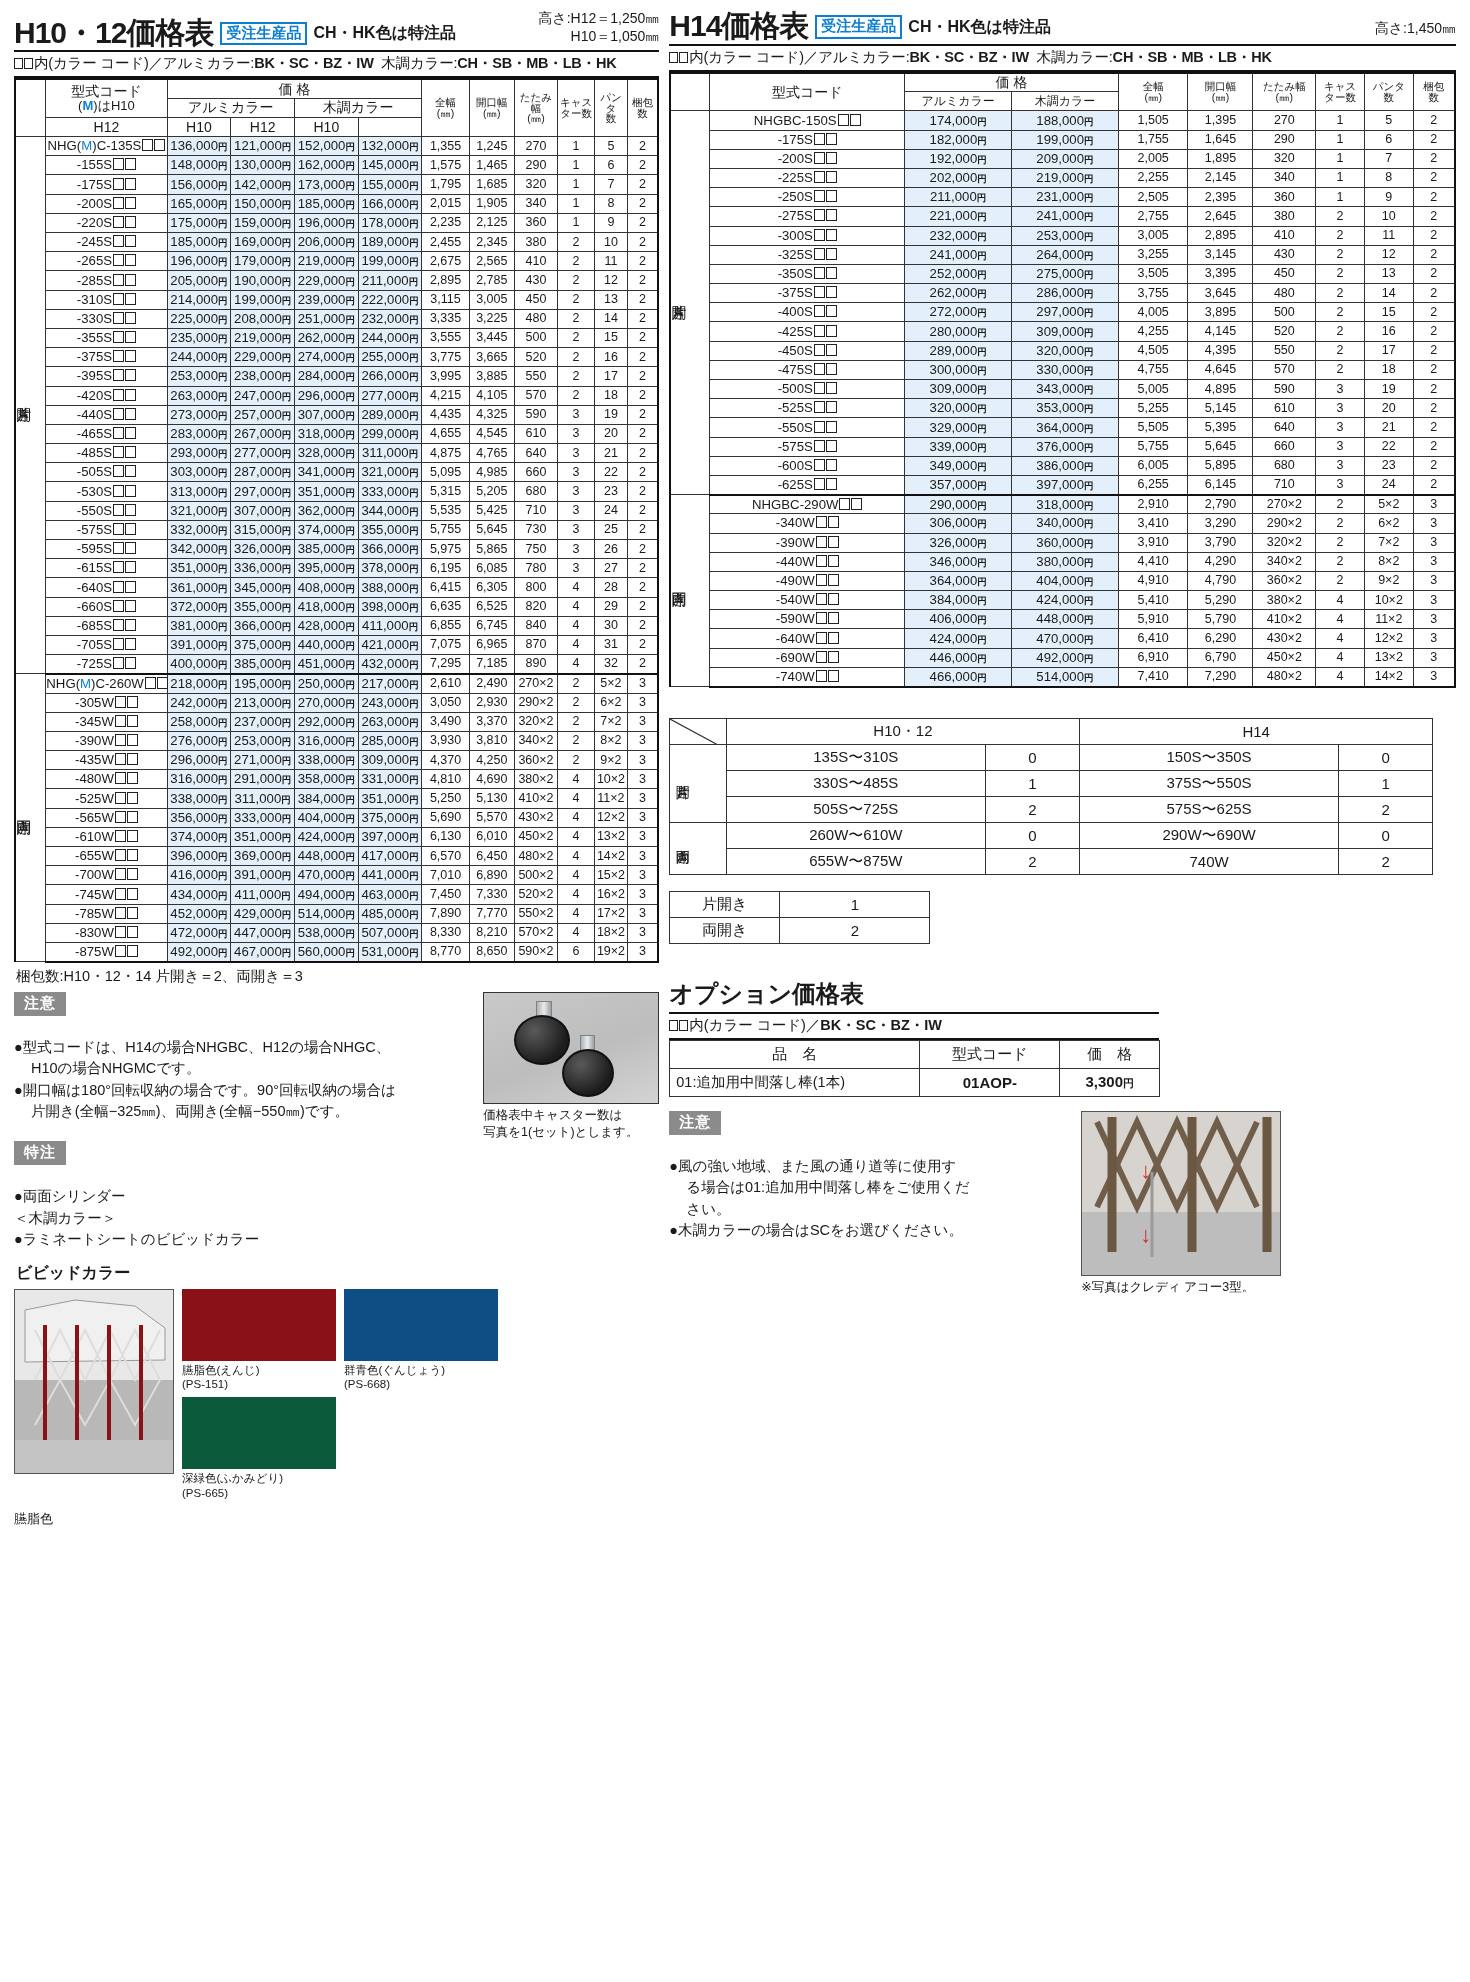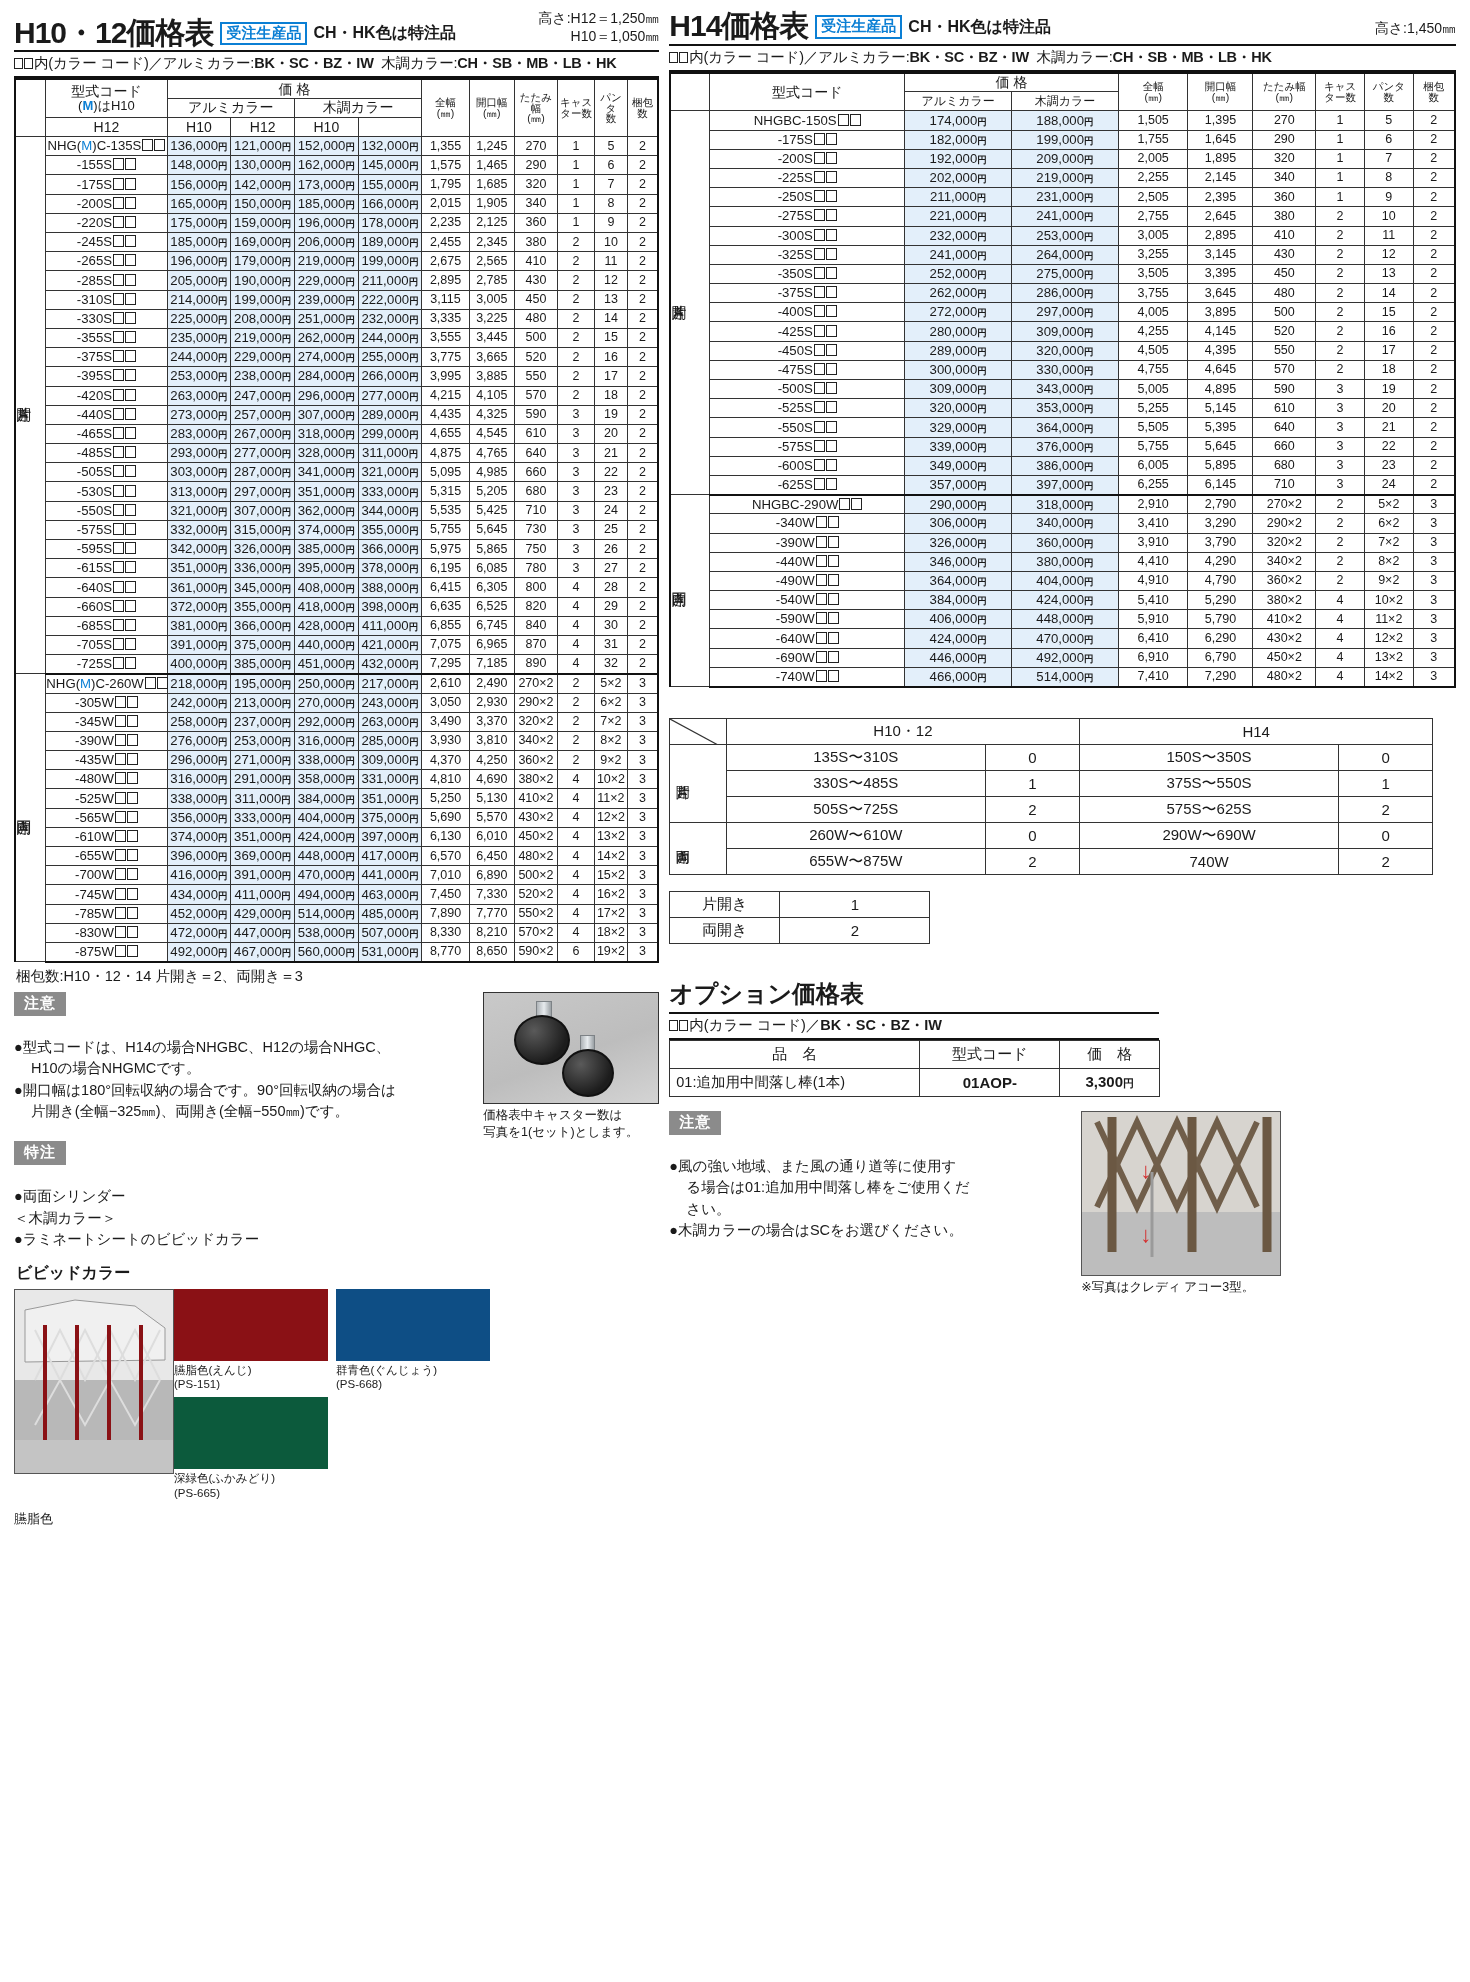--- a/index.html
+++ b/index.html
@@ -109,21 +109,21 @@
     border: 2px solid #111;
   }
   .caster-stem {
     position: absolute; background: linear-gradient(90deg,#aeb3b7,#e7ebee,#9aa0a4);
     border: 1px solid #7d8286;
   }
   .photo-cap { font-size: 12.5px; line-height: 1.35; margin-top: 3px; width: 176px; }
 
   
   .vivid-title { font-size: 16px; font-weight: bold; margin: 12px 0 5px 2px; }
-  .vivid-wrap { display: flex; gap: 0; align-items: flex-start; }
+  .vivid-wrap { display: flex; gap: 8px; align-items: flex-start; }
   .vivid-photo {
     width: 160px; height: 185px; border: 1px solid #555;
     background: linear-gradient(180deg,#cfcfcf 0%, #bdbdbd 40%, #a9a9a9 100%);
     position: relative; overflow: hidden;
   }
   .swatch-grid { display: flex; flex-wrap: wrap; gap: 6px 8px; width: 330px; }
   .swatch-cell { width: 154px; }
   .swatch { width: 154px; height: 72px; }
   .swatch-label { font-size: 11.5px; line-height: 1.25; margin-top: 2px; }
   .enji-foot { font-size: 13px; margin-top: 10px; font-family: Liberation Mono, monospace; }

